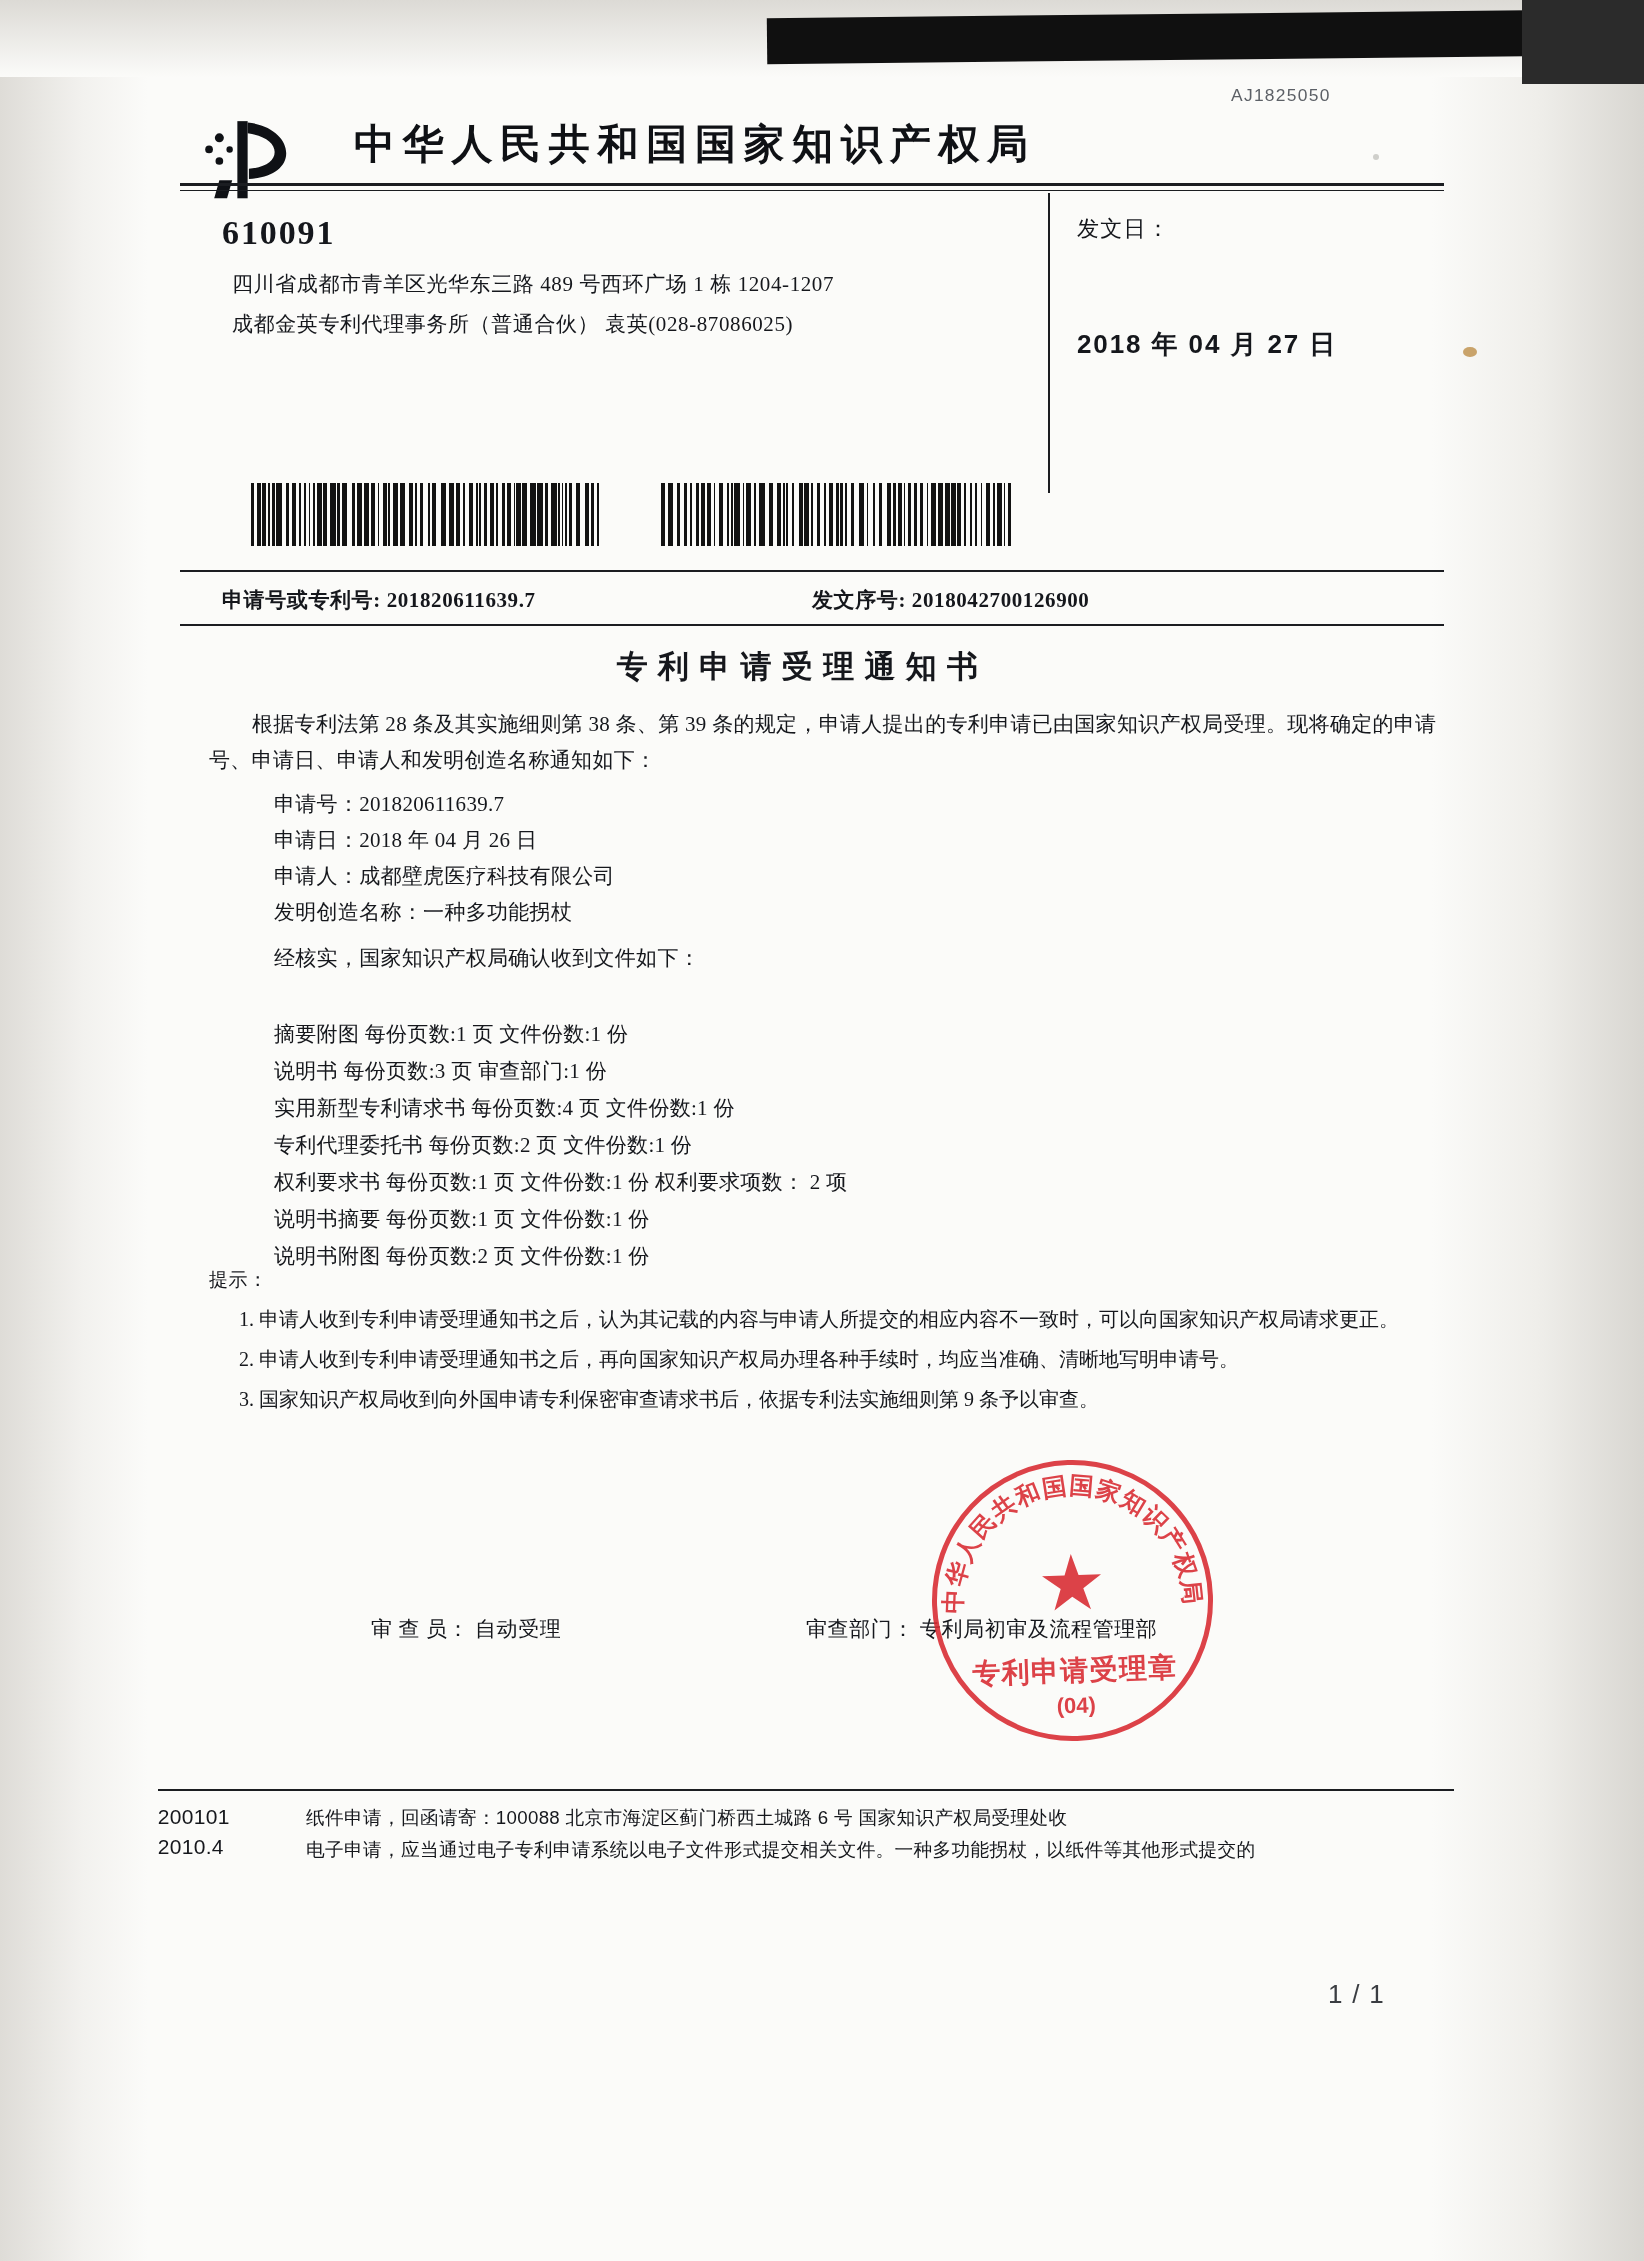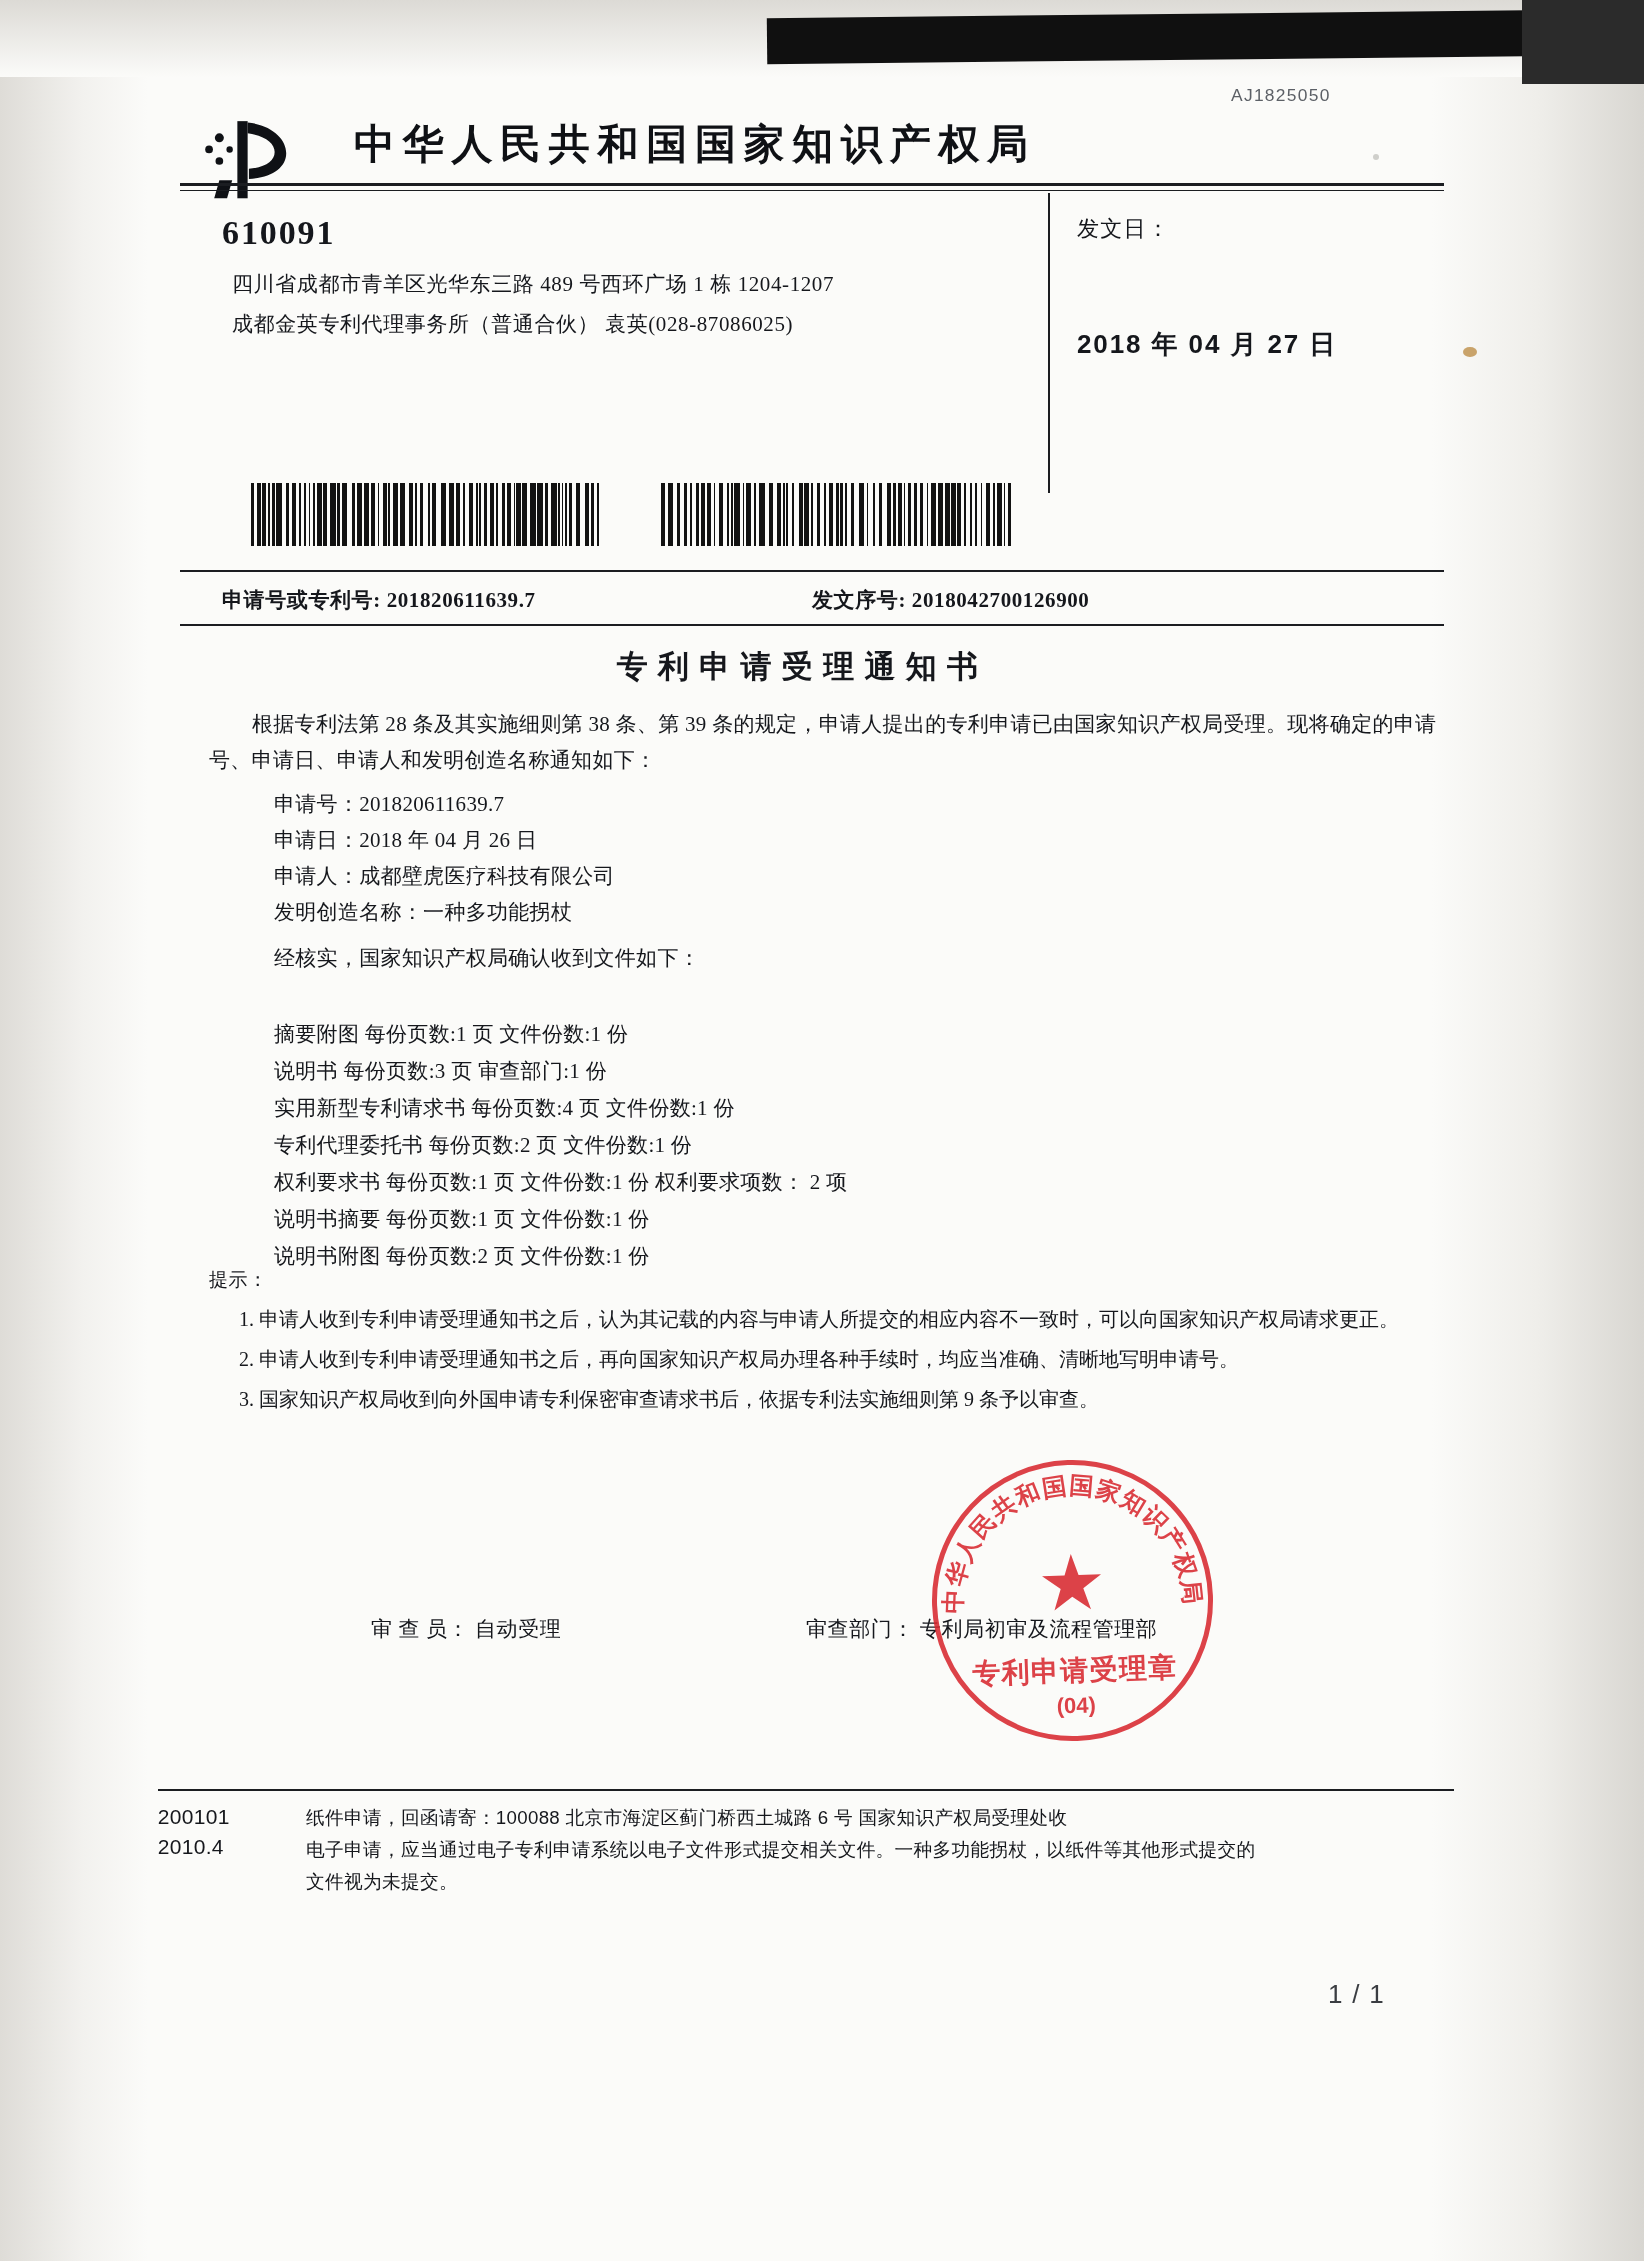--- a/index.html
+++ b/index.html
@@ -686,19 +686,18 @@
     </div>
 
     <div class="rule-bottom"></div>
     <div class="footer-code">
       <div>200101</div>
       <div>2010.4</div>
     </div>
     <div class="footer-text">
       <div>纸件申请，回函请寄：100088 北京市海淀区蓟门桥西土城路 6 号  国家知识产权局受理处收</div>
       <div>电子申请，应当通过电子专利申请系统以电子文件形式提交相关文件。一种多功能拐杖，以纸件等其他形式提交的</div>
-      <div>文件视为未提交。</div>
     </div>
 
     <div class="page-num">1 / 1</div>
   </div>
 </div>
 
 
 </body></html>

